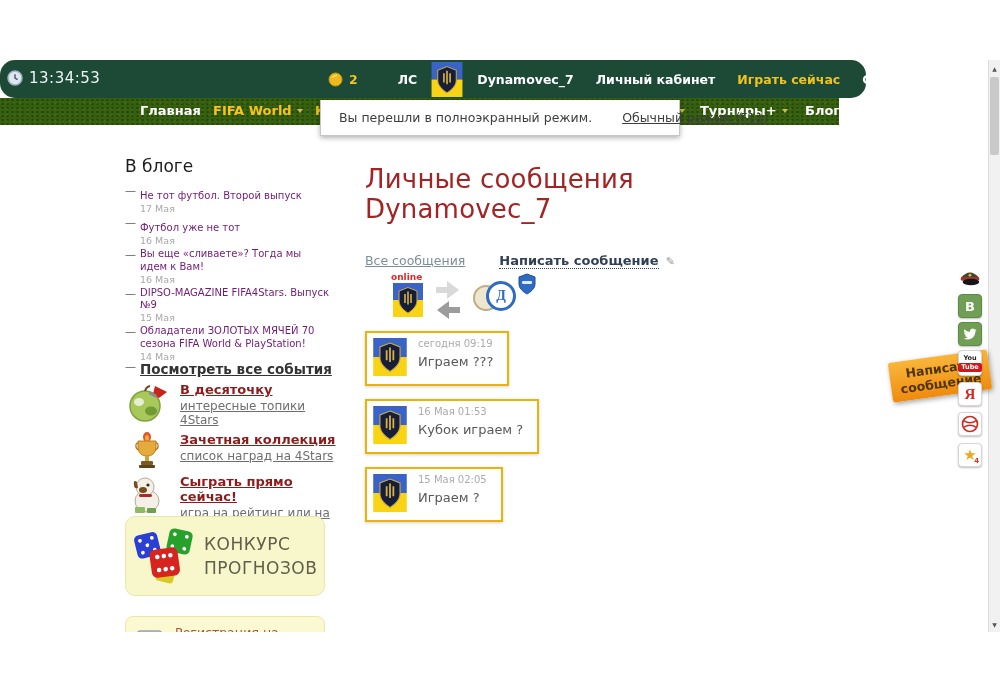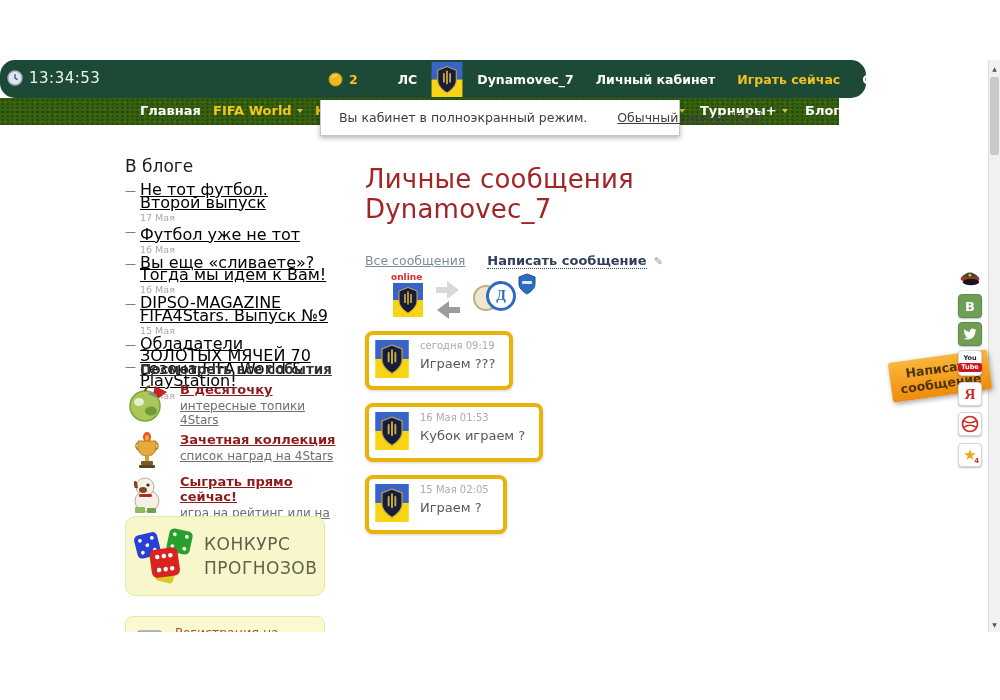--- a/index.html
+++ b/index.html
@@ -39,21 +39,21 @@
     border:1px solid #c6c6c6; border-top:none; box-shadow:0 2px 5px rgba(0,0,0,.3); z-index:40;
     display:flex; align-items:center; padding:0 18px; gap:30px; }
   .notify-text { font-size:12.5px; color:#3d3d3d; white-space:nowrap; }
   .notify-link { font-size:12.5px; color:#3d3d3d; text-decoration:underline; white-space:nowrap; }
 
   
   .blog-title { position:absolute; left:125px; top:96px; font-size:17px; color:#1c1c1c; }
   .posts { position:absolute; left:125px; top:124px; width:205px; list-style:none; }
   .posts li { position:relative; padding-left:15px; margin-bottom:2px; }
   .bullet { position:absolute; left:0; top:0; color:#555; font-size:11px; }
-  .post-link { color:#000000; font-size:16px; line-height:12.5px; text-decoration:underline; display:inline-block; }
+  .post-link { color:#701a75; font-size:10px; line-height:12.5px; display:inline-block; }
   .post-date { color:#a8a8a8; font-size:9.5px; line-height:11px; }
   .all-events { position:absolute; left:125px; top:299px; width:210px; }
   .all-events .bullet { top:1px; }
   .all-events a { font-size:13.5px; font-weight:bold; color:#333; text-decoration:underline; margin-left:15px; }
 
   .promo { position:absolute; left:123px; width:215px; display:flex; gap:9px; align-items:flex-start; }
   .promo-icon { flex:0 0 48px; display:flex; justify-content:center; }
   .promo-title { display:block; font-size:13px; font-weight:bold; color:#8e1b1b; text-decoration:underline; }
   .promo-sub { display:block; font-size:12px; color:#6e6e6e; text-decoration:underline; margin-top:2px; }
 
@@ -61,40 +61,40 @@
     border:1px solid #e8e8a8; border-radius:10px; display:flex; align-items:center; cursor:pointer; }
   .contest-text span { display:block; font-size:17px; color:#5f5f4b; letter-spacing:.5px; line-height:24px; }
   .regbox { position:absolute; left:125px; top:556px; width:200px; height:48px; background:#fbf9d2;
     border:1px solid #eee5a9; border-radius:8px; display:flex; align-items:center; gap:12px;
     padding-left:10px; cursor:pointer; }
   .regbox span { font-size:12.5px; color:#ab5340; }
 
   
   .main { position:absolute; left:365px; top:104px; width:440px; }
   .page-title { font-size:26px; font-weight:normal; color:#a32424; letter-spacing:.2px; }
-  .links-row { margin-top:26px; display:flex; align-items:baseline; gap:22px; }
+  .links-row { margin-top:26px; display:flex; align-items:baseline; gap:34px; }
   .all-msgs { font-size:12.5px; color:#7b8e9c; text-decoration:underline; }
   .write-msg { font-size:13px; font-weight:bold; color:#2e3f57; text-decoration:none;
     border-bottom:1px dotted #2e3f57; }
   .pencil { color:#9a9a9a; font-size:11px; margin-left:2px; }
   .conv-row { margin-top:6px; margin-left:28px; display:flex; align-items:flex-start; gap:10px; }
   .conv-label { font-family:"Liberation Serif",serif; font-weight:bold; font-size:16.5px; color:#1d2430; margin-top:8px; }
   .flag-wrap { position:relative; margin-top:8px; }
   .online { position:absolute; top:-11px; left:-2px; color:#e02a2a; font-size:9px; font-weight:bold; }
   .arrows { margin-top:4px; }
   .logos { position:relative; width:62px; height:40px; margin-top:2px; }
   .logo-back { position:absolute; left:0; top:8px; width:26px; height:26px; border-radius:50%;
     background:#efe6cf; border:2px solid #bfae85; }
   .logo-front { position:absolute; left:13px; top:4px; width:30px; height:30px; border-radius:50%;
     background:#fff; border:3px solid #2d6cc0; display:flex; align-items:center; justify-content:center;
     font-family:"Liberation Serif",serif; font-weight:bold; font-size:14px; color:#2d6cc0; }
   .logo-shield { position:absolute; left:44px; top:-4px; }
 
   .messages { margin-top:10px; display:flex; flex-direction:column; gap:13px; align-items:flex-start; }
-  .msg { background:#fff; border:4px solid #eab308; border-radius:8px; box-shadow:0 1px 3px rgba(0,0,0,.18);
+  .msg { background:#fff; border:2px solid #eab308; border-radius:0; box-shadow:0 1px 3px rgba(0,0,0,.18);
     padding:5px 14px 8px 5px; display:flex; gap:10px; }
   .msg-time { font-size:10px; color:#ababab; }
   .msg-text { font-size:13px; color:#585858; margin-top:5px; }
 
   
   .ribbon { position:absolute; left:890px; top:296px; width:100px; padding:5px 6px;
     background:linear-gradient(#f9b63a,#ee8b0e); border-radius:3px; transform:rotate(-8deg);
     box-shadow:1px 2px 5px rgba(0,0,0,.35); z-index:4; text-align:center;
     font-size:12.5px; font-weight:bold; color:#503505; line-height:15px; cursor:pointer; }
   .ricon { position:absolute; left:958px; width:24px; height:24px; border-radius:4px; z-index:6;
@@ -165,21 +165,21 @@
   <div class="navbar">
     <a class="nav-item" style="left:140px">Главная</a>
     <a class="nav-item nav-yel" style="left:213px"><span>FIFA World</span><span class="caret"></span></a>
     <a class="nav-item nav-yel" style="left:315px">Кл</a>
     <a class="nav-item" style="left:666px"><span>я</span><span class="caret"></span></a>
     <a class="nav-item" style="left:700px"><span>Турниры+</span><span class="caret"></span></a>
     <a class="nav-item" style="left:805px">Блог</a>
   </div>
 
   <div class="notify">
-    <span class="notify-text">Вы кабинет в полноэкранный режим.</span>
+    <span class="notify-text">Вы перешли в полноэкранный режим.</span>
     <a class="notify-link">Обычный режим (F11)</a>
   </div>
 
   <div class="blog-title">В блоге</div>
   <ul class="posts">
     <li>
       <span class="bullet">—</span>
       <a class="post-link">Не тот футбол. Второй выпуск</a>
       <div class="post-date">17 Мая</div>
     </li>

